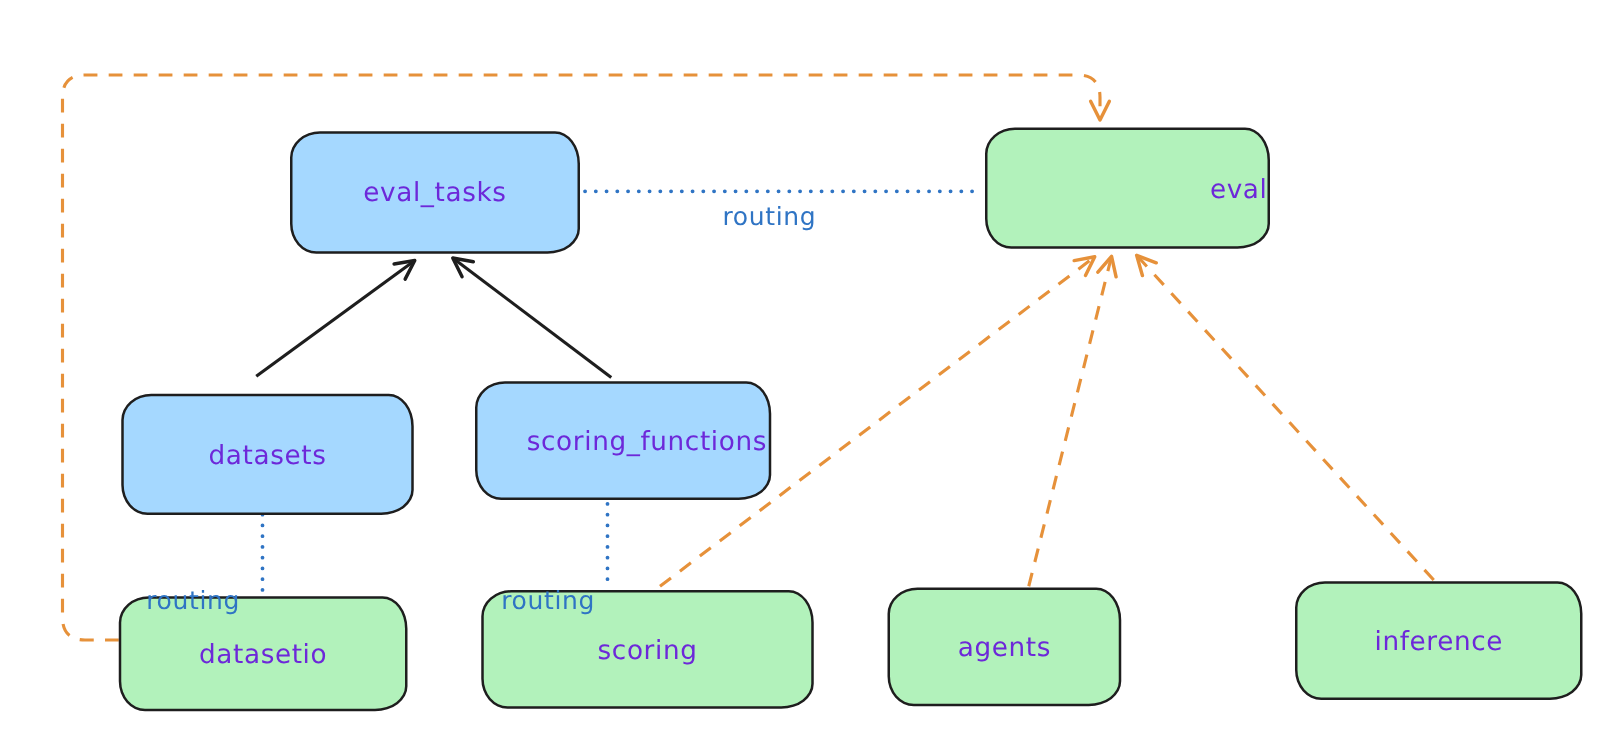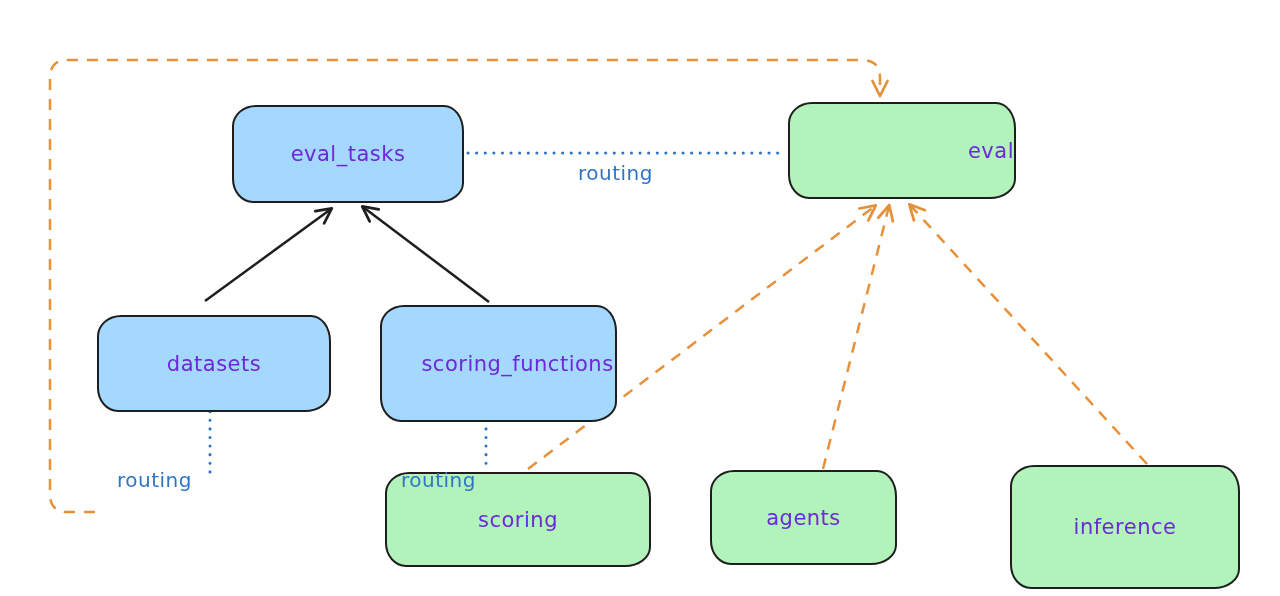--- a/index.html
+++ b/index.html
@@ -79,34 +79,37 @@
   </div>
 
   <div class="node provider" style="left:788px; top:102px; width:228px; height:97px;justify-content:flex-end;">
     <span class="node-label">eval</span>
   </div>
 
   <div class="node api" style="left:97px; top:303px; width:234px; height:97px;margin-top:12px;">
     <span class="node-label">datasets</span>
   </div>
 
-  <div class="node api" style="left:380px; top:305px; width:237px; height:117px;padding-left:38px;">
+  <div class="node api" style="left:380px; top:305px; width:237px; height:95px;padding-left:38px;">
     <span class="node-label">scoring_functions</span>
   </div>
 
+  <div class="node provider" style="left:95px; top:477px; width:231px; height:92px;">
+    <span class="node-label">datasetio</span>
+  </div>
 
   <div class="node provider" style="left:385px; top:472px; width:266px; height:95px;">
     <span class="node-label">scoring</span>
   </div>
 
   <div class="node provider" style="left:710px; top:470px; width:187px; height:95px;">
     <span class="node-label">agents</span>
   </div>
 
-  <div class="node provider" style="left:1010px; top:465px; width:230px; height:124px;">
+  <div class="node provider" style="left:1036px; top:465px; width:230px; height:95px;">
     <span class="node-label">inference</span>
   </div>
 
   <div class="edge-label" style="left:578px; top:117px;">routing</div>
   <div class="edge-label" style="left:117px; top:424px;">routing</div>
   <div class="edge-label" style="left:401px; top:424px;">routing</div>
 
 </div>
 
 </body></html>

